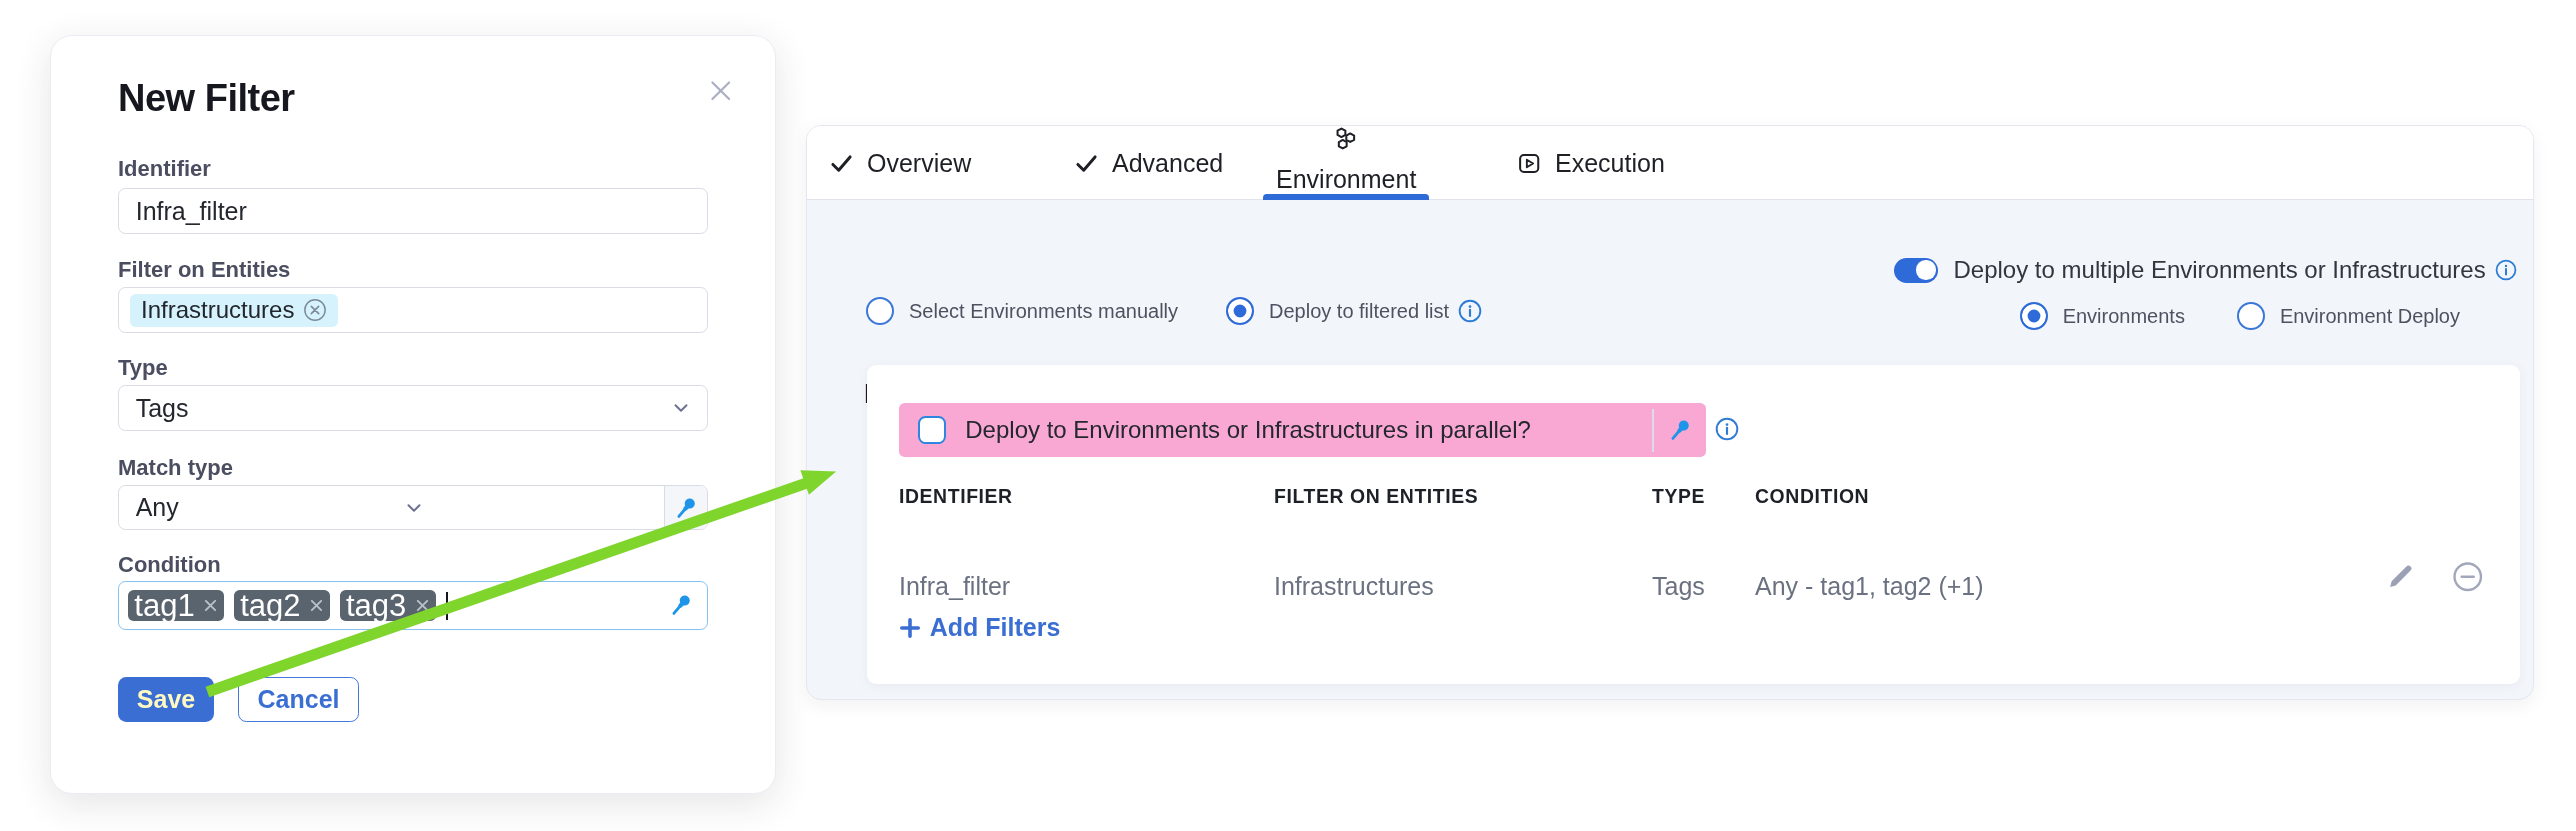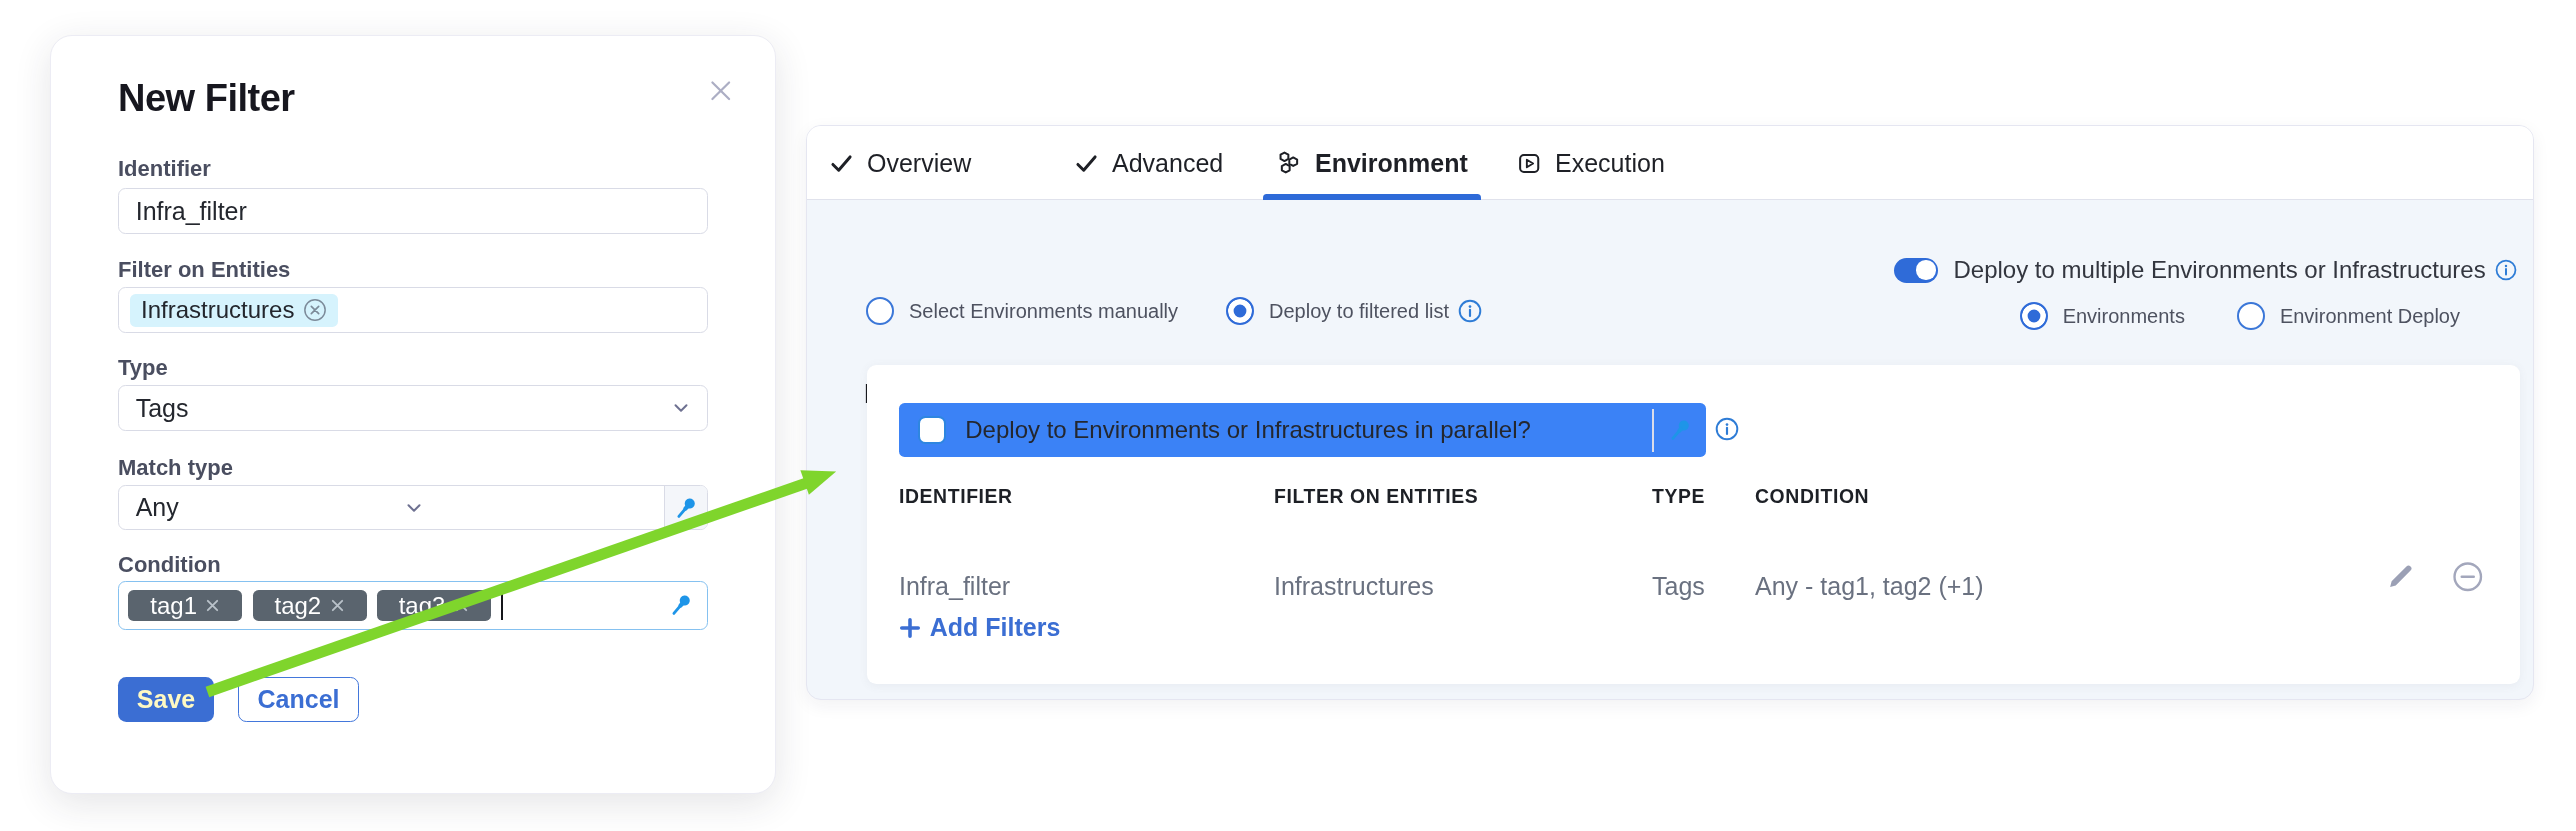--- a/index.html
+++ b/index.html
@@ -21,58 +21,58 @@
   .fld-text { font-size:25px; color:#24272E; padding-left:16.7px; }
   .chev { margin-left:auto; margin-right:15px; flex:0 0 auto; }
   .chip-cyan { margin-left:11px; background:#D6F3FD; border-radius:5.6px; height:33px;
     display:flex; align-items:center; gap:8.3px; padding:0 11px; font-size:24px; color:#23262D; }
   .pin-seg { margin-left:auto; width:43px; height:100%; border-left:1.9px solid #D9DBE6;
     background:#F4F6FA; border-radius:0 5.6px 5.6px 0; display:flex; align-items:center; justify-content:center; }
   .cond-box { position:absolute; left:67px; width:590px; height:49px; background:#fff;
     border:1.9px solid #85C1F0; border-radius:7.4px; display:flex; align-items:center; gap:10.2px;
     padding-left:9.3px; }
   .tagchip { background:#5A646E; border-radius:5.6px; height:31.5px; display:flex; align-items:center;
-    gap:8.3px; padding:0 22px; font-size:24px; color:#fff; }
+    gap:8.3px; padding:0 6px; font-size:31px; color:#fff; }
   .caret { width:1.9px; height:28px; background:#15161A; }
   .cond-pin { position:absolute; right:13px; top:10.2px; }
   .btn-save { position:absolute; left:67px; top:641px; width:96px; height:45px;
     background:#3B6ED3; border-radius:8.3px; color:#fef9c3; font-size:25px; font-weight:700;
     display:flex; align-items:center; justify-content:center; cursor:pointer; }
   .btn-cancel { position:absolute; left:187px; top:641px; width:121px; height:45px;
     background:#fff; border:1.9px solid #4377DB; border-radius:8.3px; color:#3B6ED3;
     font-size:25px; font-weight:700; display:flex; align-items:center; justify-content:center; cursor:pointer; }
 
   
   .panel { position:absolute; left:806px; top:125px; width:1728px; height:575px;
     background:#F2F6FB; border:1.9px solid #E5E6F1; border-radius:15px; overflow:hidden;
     box-shadow:0 5.6px 16.7px rgba(40,41,61,.06); }
   .tabbar { position:absolute; left:0; top:0; width:100%; height:74px; background:#fff;
     border-bottom:1.9px solid #E0E2EC; }
   .tab { position:absolute; top:0; height:74px; display:flex; align-items:center; gap:13px;
     font-size:25px; font-weight:500; color:#1E2026; cursor:pointer; }
-  .tab.active { font-weight:700; padding:0 13px; }
+  .tab.active { font-weight:400; padding:0 13px;flex-direction:column; }
   .tab.active::after { content:""; position:absolute; left:0; bottom:0; width:100%;
     height:6.5px; background:#2E6AD8; border-radius:3.7px 3.7px 0 0; }
   .sec-head { position:absolute; left:57px; top:252px; font-size:28px; font-weight:700; color:#15161B; }
   .radio-row { position:absolute; display:flex; align-items:center; }
   .radio { width:28px; height:28px; border-radius:50%; background:#fff;
     border:2.3px solid #3B77D8; flex:0 0 auto; cursor:pointer; }
   .radio.sel { background:#2F6BD8; border:2.3px solid #2F6BD8;
     box-shadow:inset 0 0 0 5.6px #fff; }
   .radio-lbl { font-size:20px; color:#4E5260; margin-left:15px; }
   .toggle { width:44px; height:25px; background:#2F6BD8; border-radius:13px; position:relative;
     flex:0 0 auto; cursor:pointer; }
   .toggle .knob { position:absolute; right:2.8px; top:2.8px; width:19.4px; height:19.4px;
     background:#fff; border-radius:50%; }
   .tgl-lbl { font-size:24px; color:#33363F; margin-left:15px; }
 
   
   .card { position:absolute; left:60px; top:239px; width:1653px; height:319px; background:#fff;
     border-radius:9.3px; box-shadow:0 1.9px 9.3px rgba(96,97,112,.07); }
-  .strip { position:absolute; left:31.5px; top:38px; width:807px; height:54px; background:#3b82f6;
+  .strip { position:absolute; left:31.5px; top:38px; width:807px; height:54px; background:#f9a8d4;
     border-radius:5.6px; display:flex; align-items:center; }
   .cbx { width:28px; height:28px; border:2.8px solid #2E86E0; border-radius:7.4px; background:#fff;
     margin-left:19.4px; flex:0 0 auto; cursor:pointer; }
   .strip-lbl { font-size:24px; color:#24272E; margin-left:19.4px; }
   .strip-div { margin-left:auto; width:1.9px; height:43px; background:#DADCE9; }
   .strip-pin { margin:0 13px; display:flex; }
   .card-info { position:absolute; left:848px; top:52px; }
   .th { position:absolute; top:120px; font-size:19.4px; font-weight:700; letter-spacing:0.6px; color:#1D2026; }
   .td { position:absolute; top:207px; font-size:25px; color:#6A7180; }
   .row-ico { position:absolute; top:196px; cursor:pointer; }

